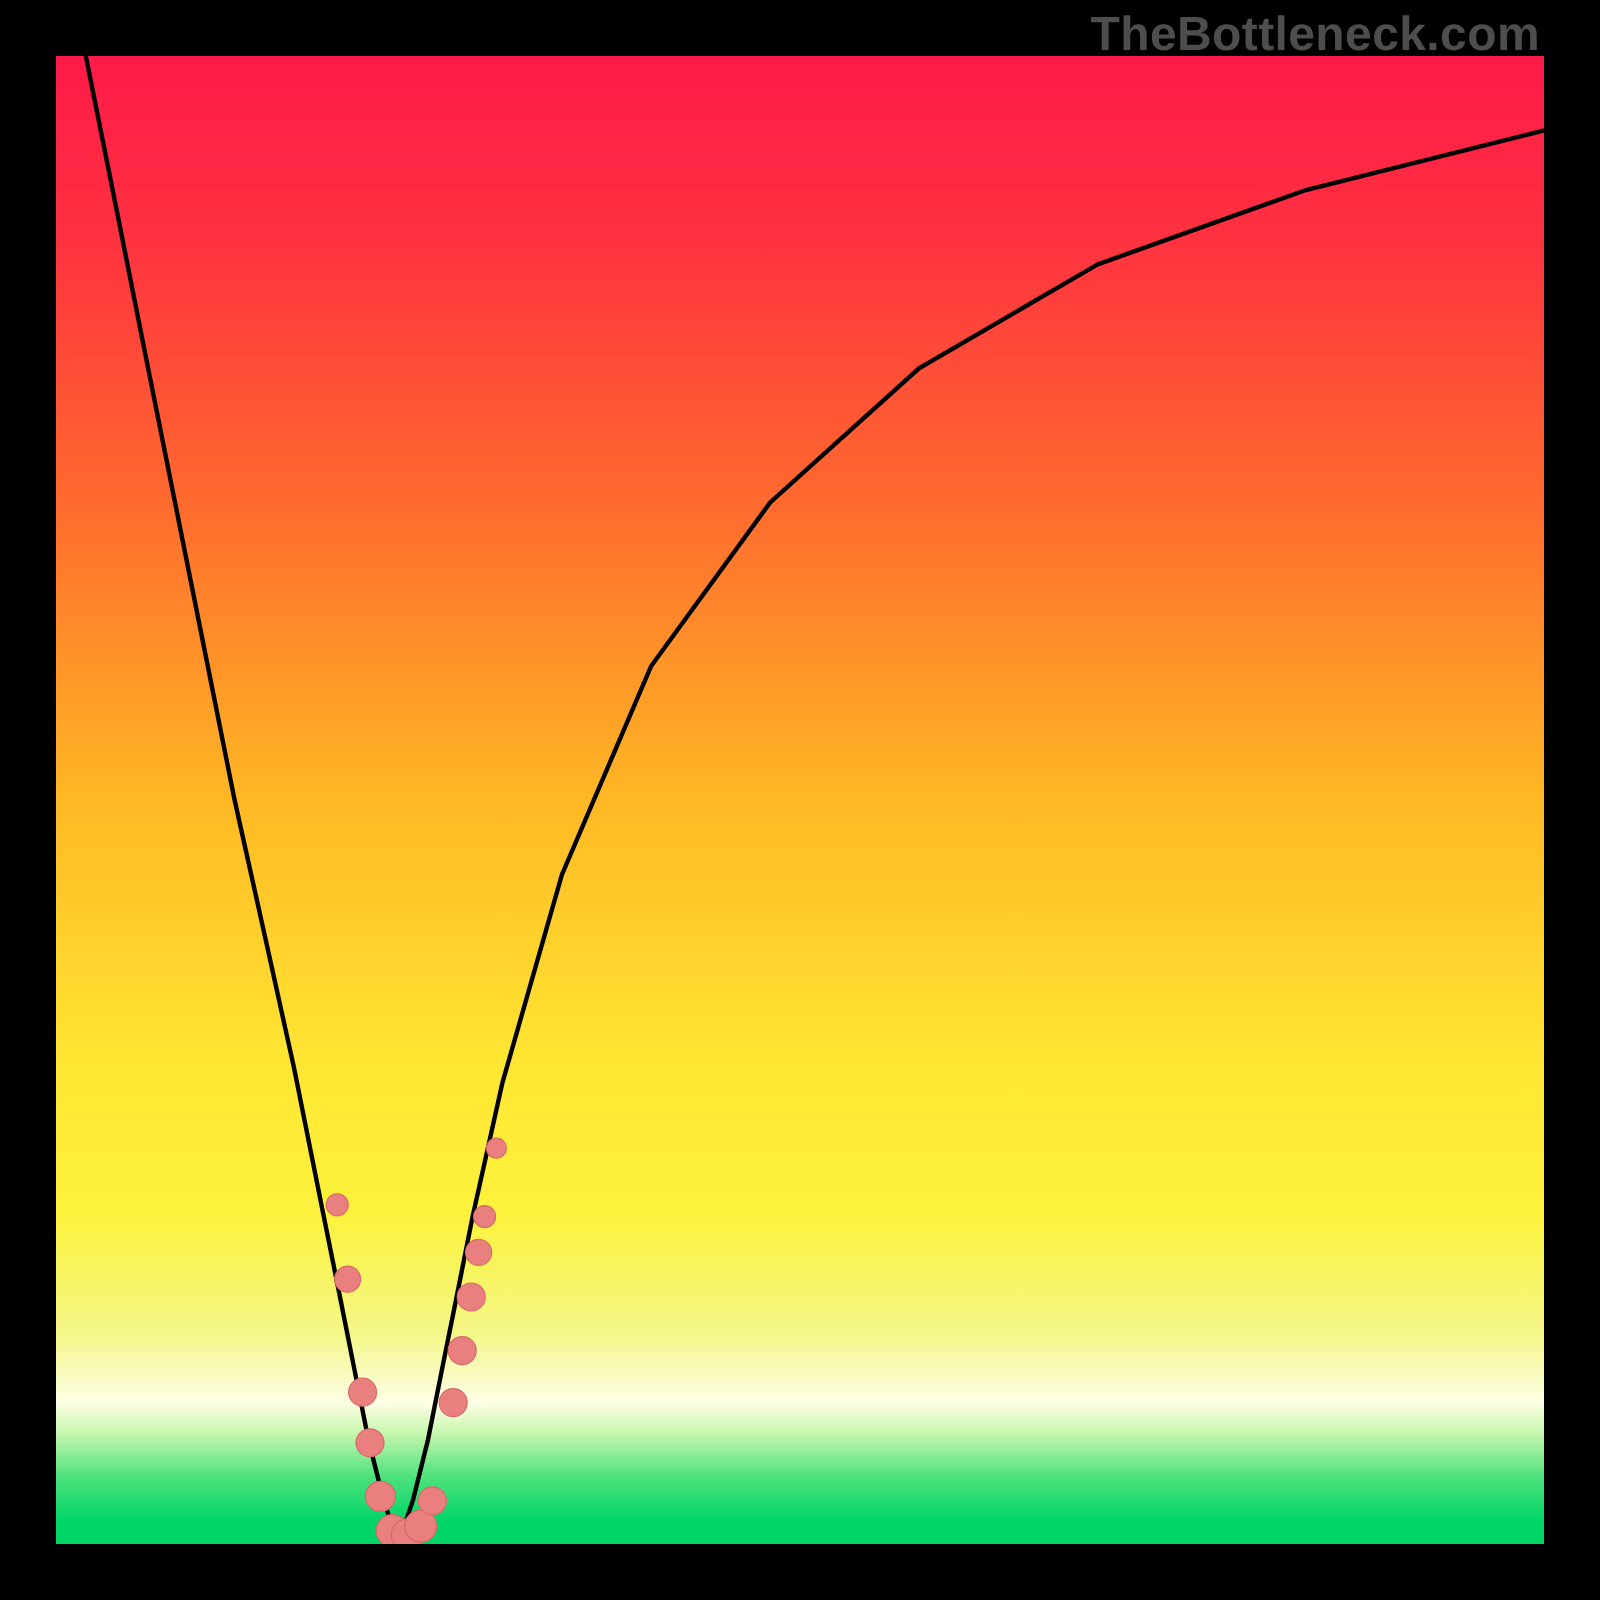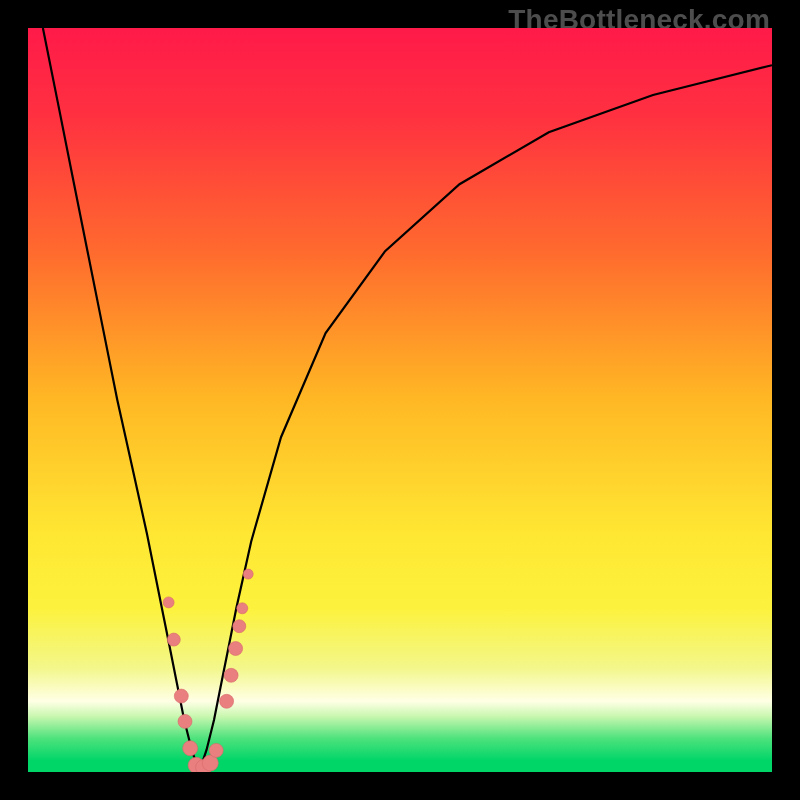--- a/index.html
+++ b/index.html
@@ -21,21 +21,21 @@
     left: 28px;
     top: 28px;
     width: 744px;
     height: 744px;
     overflow: hidden;
   }
   .watermark {
     position: absolute;
     top: 4px;
     right: 30px;
-    font-size: 28px;
+    font-size: 24px;
     font-weight: 600;
     color: #4d4d4d;
     letter-spacing: 0.2px;
   }
   svg { display: block; }
 </style>
 </head>
 <body>
 
 <div class="frame">

